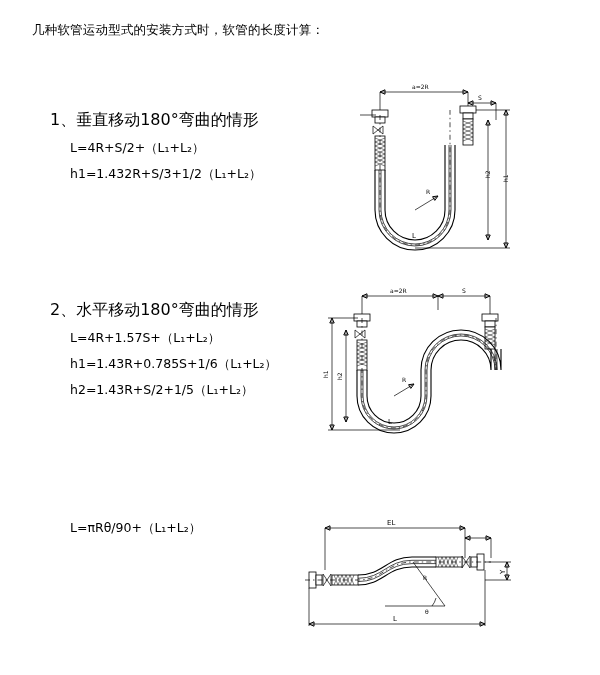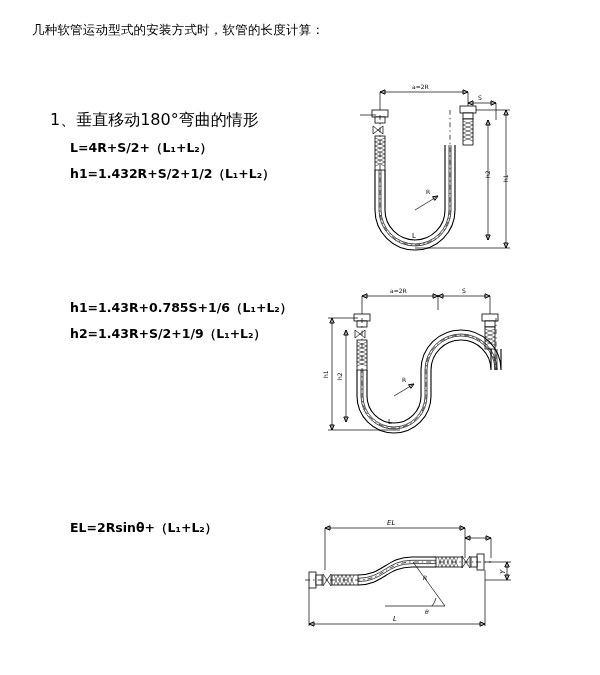--- a/index.html
+++ b/index.html
@@ -42,21 +42,20 @@
   .case-title {
     font-size: 16px;
     white-space: nowrap;
     margin-bottom: 9px;
   }
   .formula {
     font-size: 12.5px;
     white-space: nowrap;
     margin-left: 20px;
     margin-bottom: 9px;
-    font-weight: bold;
   }
   .figure {
     position: absolute;
   }
   svg { display: block; }
   .ln { stroke: #000; fill: none; stroke-width: 1; }
   .thin { stroke: #000; fill: none; stroke-width: 0.7; }
   .dash { stroke: #000; fill: none; stroke-width: 0.7; stroke-dasharray: 5 3 1.5 3; }
   .hose { stroke: #000; fill: none; stroke-width: 1.1; }
   .hatch { stroke: #000; fill: none; stroke-width: 0.5; }
@@ -76,21 +75,21 @@
 <body>
 
 <div class="page">
 
   <div class="heading">几种软管运动型式的安装方式时，软管的长度计算：</div>
 
   <div class="case" style="top:110px;">
     <div class="case-text">
       <div class="case-title">1、垂直移动180°弯曲的情形</div>
       <div class="formula">L=4R+S/2+（L₁+L₂）</div>
-      <div class="formula">h1=1.432R+S/2+1/2（L₁+L₂）</div>
+      <div class="formula">h1=1.432R+S/3+1/2（L₁+L₂）</div>
     </div>
 
     <div class="figure" style="left:320px; top:-40px;">
       <svg width="220" height="200" viewBox="0 0 220 200">
 
         <line class="thin" x1="60" y1="22" x2="148" y2="22"></line>
         <path class="ln" d="M60 22 l5 -2.2 v4.4 z" fill="#000"></path>
         <path class="ln" d="M148 22 l-5 -2.2 v4.4 z" fill="#000"></path>
         <text class="lbl" x="92" y="19">a=2R</text>
 
@@ -167,22 +166,24 @@
 
         <text class="lbl7" x="92" y="168">L</text>
 
         <line class="thin" x1="40" y1="45" x2="56" y2="45"></line>
       </svg>
     </div>
   </div>
 
   <div class="case" style="top:300px;">
     <div class="case-text">
+      <div class="case-title">2、水平移动180°弯曲的情形</div>
+      <div class="formula">L=4R+1.57S+（L₁+L₂）</div>
       <div class="formula">h1=1.43R+0.785S+1/6（L₁+L₂）</div>
-      <div class="formula">h2=1.43R+S/2+1/9（L₁+L₂）</div>
+      <div class="formula">h2=1.43R+S/2+1/5（L₁+L₂）</div>
     </div>
 
     <div class="figure" style="left:310px; top:-22px;">
       <svg width="230" height="175" viewBox="0 0 230 175">
 
         <line class="thin" x1="52" y1="18" x2="128" y2="18"></line>
         <path class="ln" d="M52 18 l5 -2.2 v4.4 z" fill="#000"></path>
         <path class="ln" d="M128 18 l-5 -2.2 v4.4 z" fill="#000"></path>
         <text class="lbl" x="80" y="15">a=2R</text>
 
@@ -250,24 +251,24 @@
         <path class="ln" d="M36 144 l-2.2 -5 h4.4 z" fill="#000"></path>
         <text class="lbl" x="32" y="102" transform="rotate(-90 32 102)">h2</text>
 
         <text class="lbl7" x="78" y="146">L</text>
       </svg>
     </div>
   </div>
 
   <div class="case" style="top:520px;">
     <div class="case-text">
-      <div class="formula">EL=2Rsinθ+（L₁+L₂）</div>
-    </div>
-
-    <div class="figure" style="left:295px; top:-10px;font-style:italic;">
+      <div class="formula">L=πRθ/90+（L₁+L₂）</div>
+    </div>
+
+    <div class="figure" style="left:295px; top:-10px;">
       <svg width="240" height="130" viewBox="0 0 240 130">
 
         <line class="thin" x1="30" y1="18" x2="170" y2="18"></line>
         <path class="ln" d="M30 18 l5 -2.2 v4.4 z" fill="#000"></path>
         <path class="ln" d="M170 18 l-5 -2.2 v4.4 z" fill="#000"></path>
         <text class="lbl7" x="92" y="15">EL</text>
         <line class="thin" x1="30" y1="18" x2="30" y2="60"></line>
         <line class="thin" x1="170" y1="18" x2="170" y2="48"></line>
 
         <line class="thin" x1="170" y1="28" x2="196" y2="28"></line>

